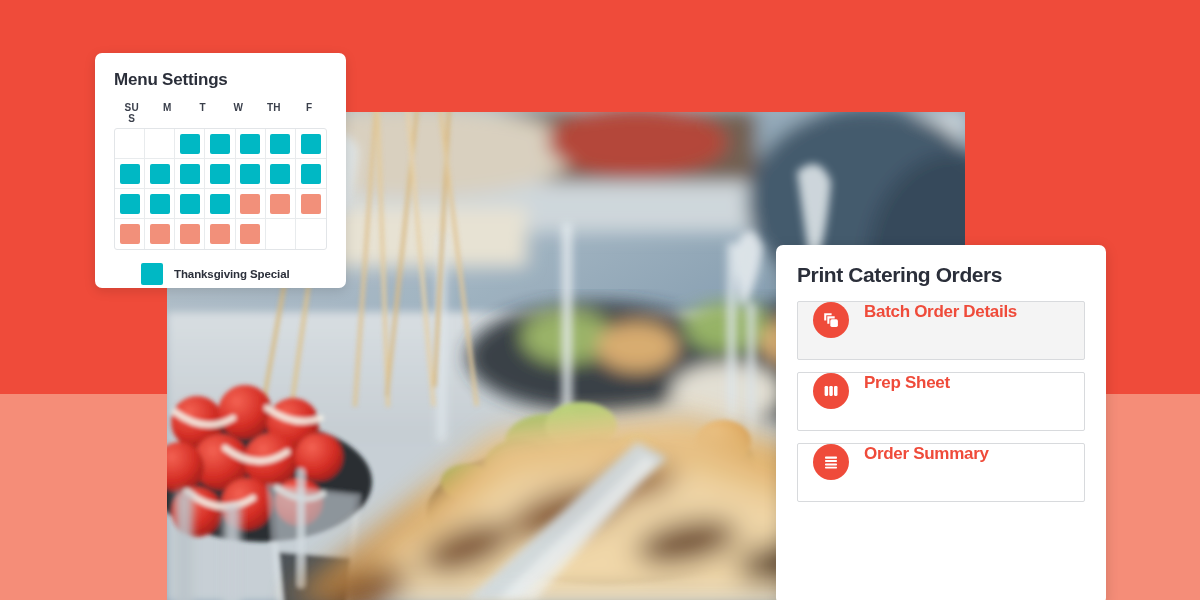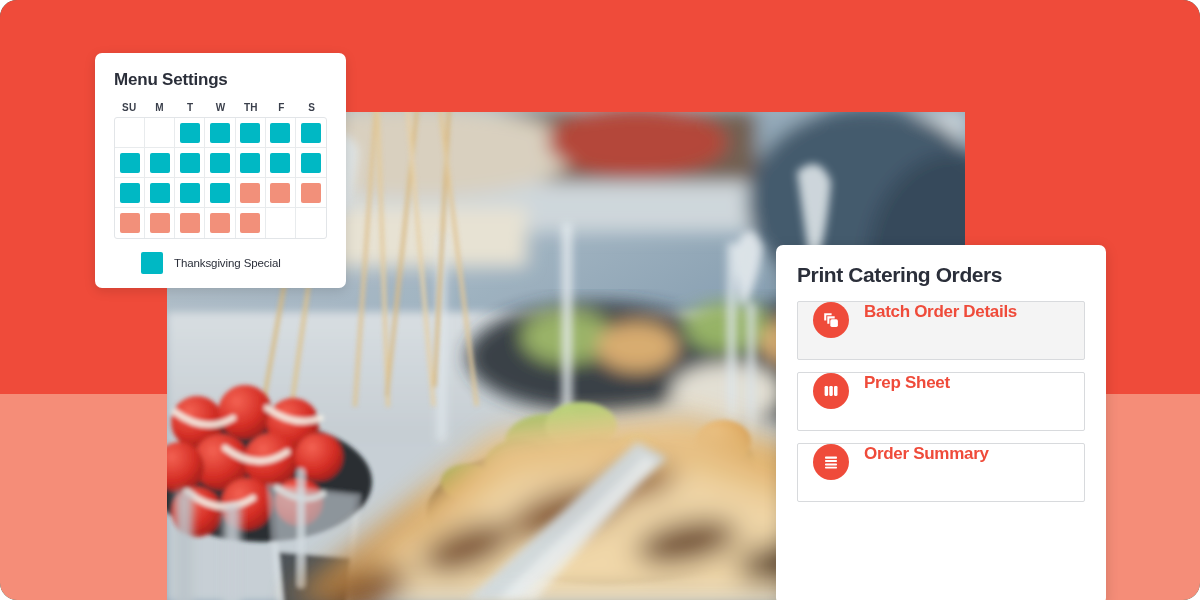--- a/index.html
+++ b/index.html
@@ -6,21 +6,20 @@
   html, body {
     width: 1200px; height: 600px;
     font-family: "Liberation Sans", sans-serif;
     overflow: hidden;
   }
   #stage {
     position: relative;
     width: 1200px; height: 600px;
     background: #0f766e;
     overflow: hidden;
-    border-radius: 17px;
   }
   
   #bg-top {
     position: absolute; left: 0; top: 0; width: 1200px; height: 394px;
     background: #EF4B3A;
   }
   #bg-bottom {
     position: absolute; left: 0; top: 394px; width: 1200px; height: 206px;
     background: #F58D78;
   }
@@ -47,21 +46,21 @@
   }
   #menu-title {
     font-size: 17px;
     font-weight: bold;
     color: #2b2f3a;
     letter-spacing: -0.2px;
     margin-bottom: 12px;
   }
   #cal-head {
     display: grid;
-    grid-template-columns: repeat(7, 1fr);
+    grid-template-columns: repeat(6, 1fr);
     margin-bottom: 4px;
   }
   #cal-head span {
     text-align: center;
     font-size: 10px;
     font-weight: bold;
     color: #3a3f4b;
     letter-spacing: 0.2px;
   }
   #cal-grid {
@@ -84,21 +83,21 @@
   .swatch.salmon { background: #F2907A; }
   .swatch.empty { background: transparent; }
 
   #legend {
     display: flex; align-items: center;
     gap: 11px;
     margin-top: 13px;
     padding-left: 27px;
   }
   #legend-swatch { width: 22px; height: 22px; background: #00B8C4; border-radius: 2px; flex: none; }
-  #legend-label { font-size: 11.5px; font-weight: normal; color: #2b2f3a; letter-spacing: -0.1px; }
+  #legend-label { font-size: 11.5px; font-weight: bold; color: #2b2f3a; letter-spacing: -0.1px; }
 
   
   #print-card {
     position: absolute;
     left: 776px; top: 245px;
     width: 330px; height: 360px;
     background: #ffffff;
     border-radius: 7px;
     box-shadow: 0 3px 14px rgba(0,0,0,.14);
     padding: 18px 21px 0 21px;

